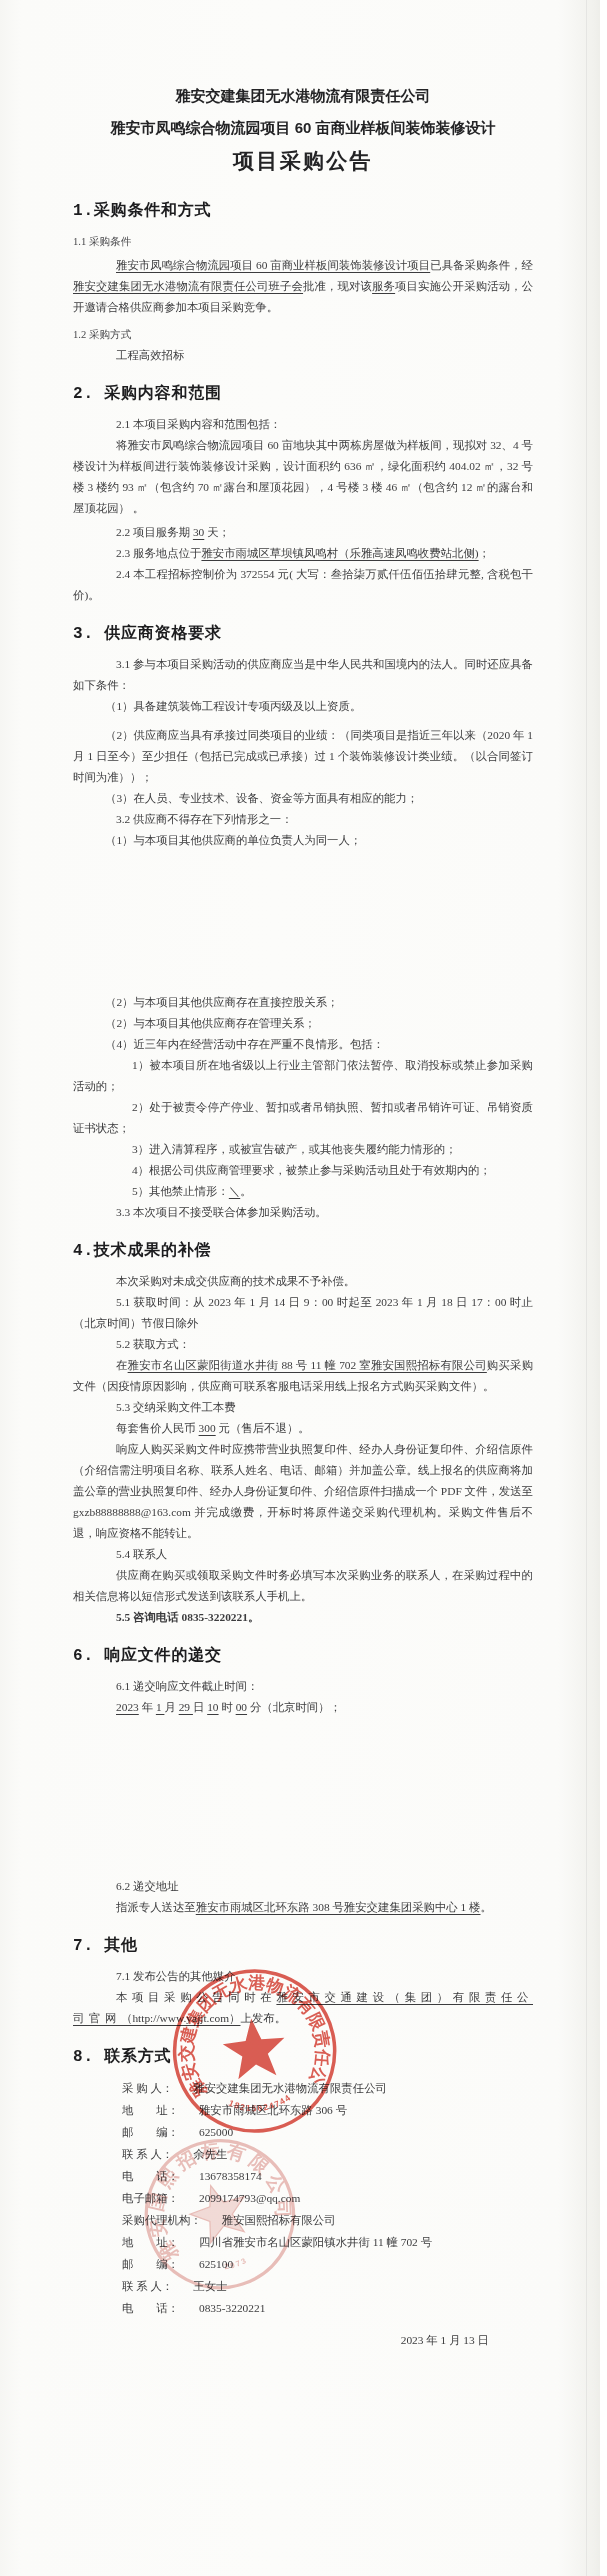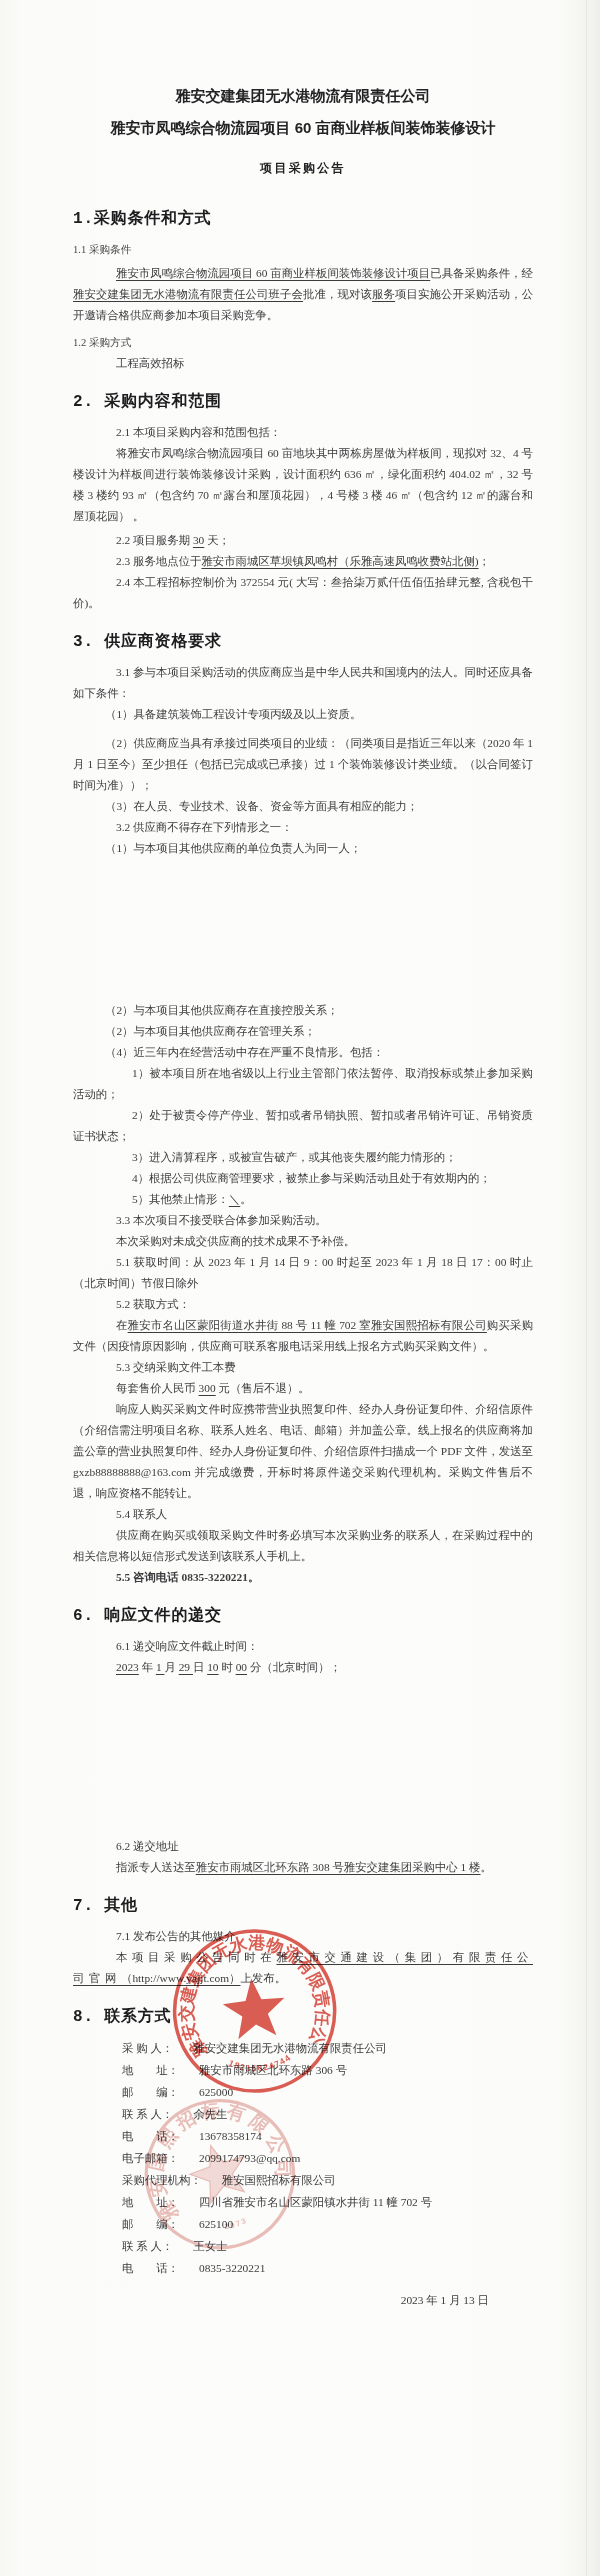--- a/index.html
+++ b/index.html
@@ -7,21 +7,21 @@
     position:relative; width:600px; height:2576px; overflow:hidden;
     background:linear-gradient(90deg,#f6f6f3 0px,#fbfbf9 21px,#fcfcfa 273px,#fbfbf9 558px,#f1f1ed 594px,#e9e9e4 608px);
     color:#3c3c3e;
     font-family:"Liberation Serif", serif;
   }
   .paper::after{ content:""; position:absolute; top:0; bottom:0; right:13px; width:1.5px; background:rgba(60,60,60,.07); }
   .content { position:relative; margin:0 67px 0 73px; font-size:11.4px; line-height:21px; text-align:justify; }
   .titles { padding-top:85px; text-align:center; font-family:"Liberation Sans",sans-serif; font-weight:bold; color:#232325; }
   .t1 { font-size:15px; }
   .t2 { font-size:15px; margin-top:11.4px; }
-  .t3 { font-size:12px; margin-top:20px; letter-spacing:2.3px; }
+  .t3 { font-size:21px; margin-top:12px; letter-spacing:2.3px; }
   h2.sec { font-family:Liberation Mono, monospace; font-size:16px; font-weight:bold; color:#1d1d1f;
            margin:18px 0 9px 0; letter-spacing:0.8px; text-align:left; }
   h2.first { margin-top:30px; }
   p { margin:0; }
   .small { font-size:10.6px; color:#47474a; }
   .mt8 { margin-top:6px; } .mt10 { margin-top:7.6px; } .mt4 { margin-top:3px; }
   .ind  { text-indent:43px; }
   .indS { text-indent:32px; }
   .indK { text-indent:59px; }
   .u  { text-decoration:underline; text-underline-offset:3px; }
@@ -77,20 +77,21 @@
     <p class="indS">（2）与本项目其他供应商存在直接控股关系；</p>
     <p class="indS">（2）与本项目其他供应商存在管理关系；</p>
     <p class="indS">（4）近三年内在经营活动中存在严重不良情形。包括：</p>
     <p class="indK">1）被本项目所在地省级以上行业主管部门依法暂停、取消投标或禁止参加采购活动的；</p>
     <p class="indK">2）处于被责令停产停业、暂扣或者吊销执照、暂扣或者吊销许可证、吊销资质证书状态；</p>
     <p class="indK">3）进入清算程序，或被宣告破产，或其他丧失履约能力情形的；</p>
     <p class="indK">4）根据公司供应商管理要求，被禁止参与采购活动且处于有效期内的；</p>
     <p class="indK"><span>5）其他禁止情形：</span><span class="u">＼</span><span>。</span></p>
     <p class="ind">3.3 本次项目不接受联合体参加采购活动。</p>
 
+    <h2 class="sec">4.技术成果的补偿</h2>
     <p class="ind">本次采购对未成交供应商的技术成果不予补偿。</p>
 
     <p class="ind">5.1 获取时间：从 2023 年 1 月 14 日 9：00 时起至 2023 年 1 月 18 日 17：00 时止（北京时间）节假日除外</p>
     <p class="ind">5.2 获取方式：</p>
     <p class="ind"><span>在</span><span class="u">雅安市名山区蒙阳街道水井街 88 号 11 幢 702 室雅安国熙招标有限公司</span><span>购买采购文件（因疫情原因影响，供应商可联系客服电话采用线上报名方式购买采购文件）。</span></p>
     <p class="ind">5.3 交纳采购文件工本费</p>
     <p class="ind"><span>每套售价人民币 </span><span class="u">300</span><span> 元（售后不退）。</span></p>
     <p class="ind">响应人购买采购文件时应携带营业执照复印件、经办人身份证复印件、介绍信原件（介绍信需注明项目名称、联系人姓名、电话、邮箱）并加盖公章。线上报名的供应商将加盖公章的营业执照复印件、经办人身份证复印件、介绍信原件扫描成一个 PDF 文件，发送至 gxzb88888888@163.com 并完成缴费，开标时将原件递交采购代理机构。采购文件售后不退，响应资格不能转让。</p>
     <p class="ind">5.4 联系人</p>
     <p class="ind">供应商在购买或领取采购文件时务必填写本次采购业务的联系人，在采购过程中的相关信息将以短信形式发送到该联系人手机上。</p>

